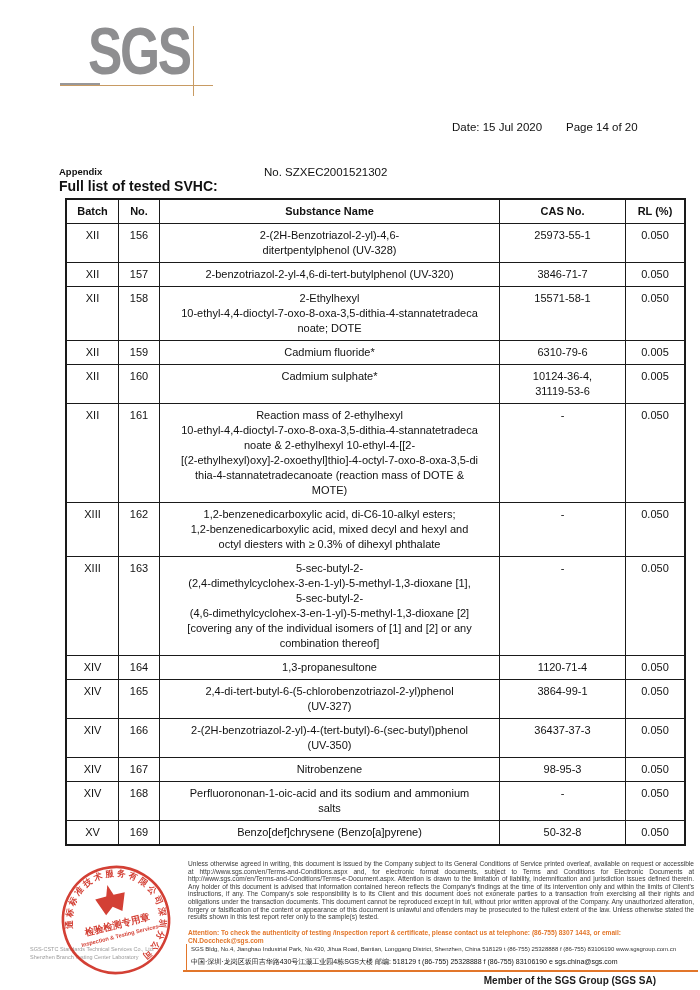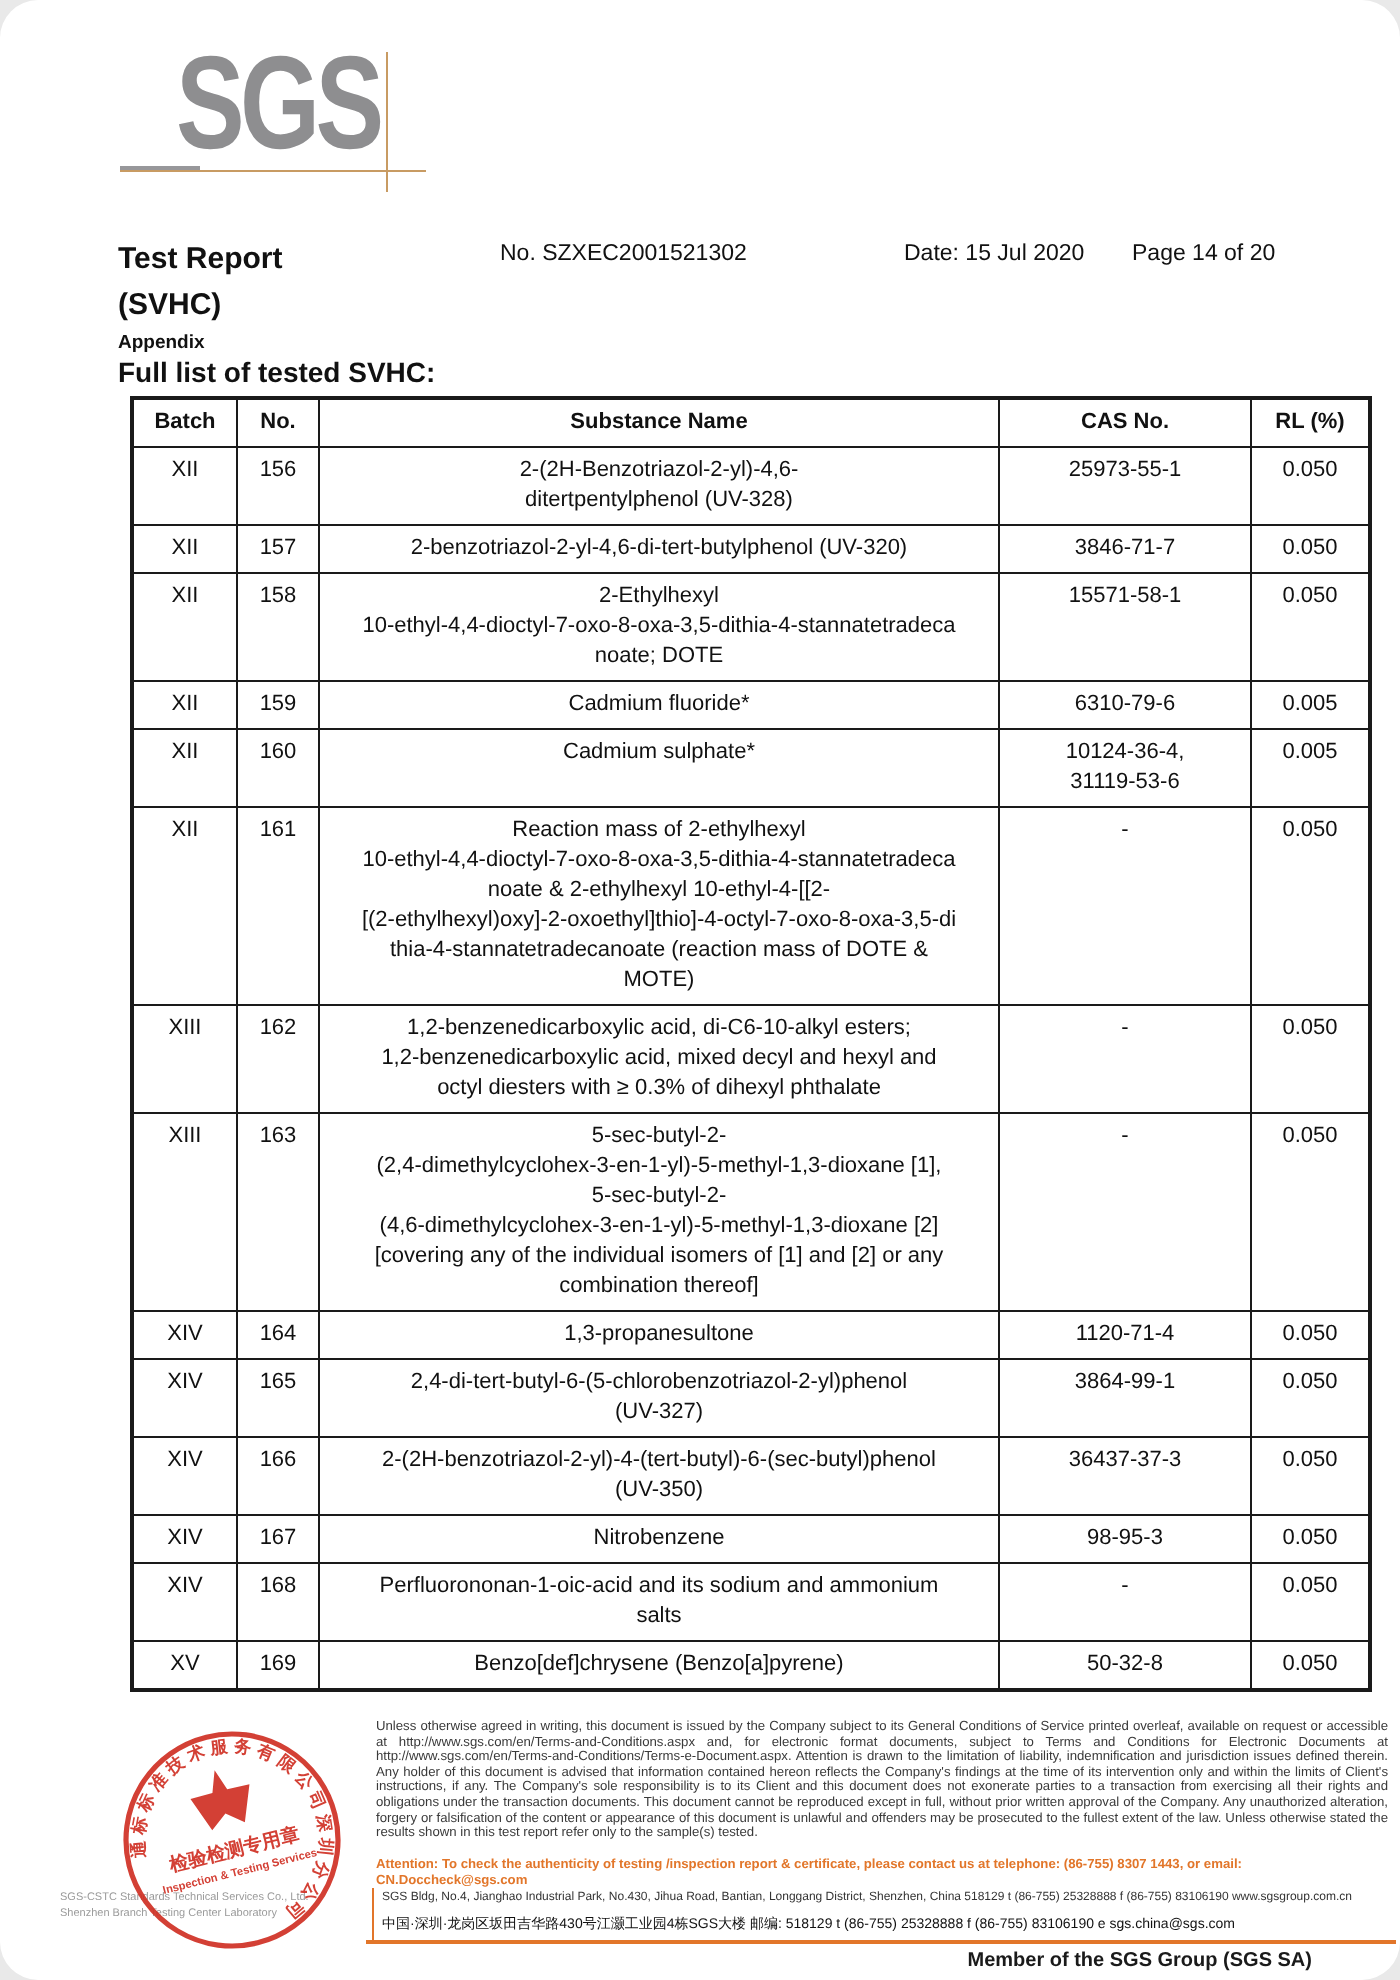--- a/index.html
+++ b/index.html
@@ -1,29 +1,29 @@
 <!DOCTYPE html>
 <html><head>
 <meta charset="utf-8">
 <style>
   html,body{margin:0;padding:0;}
   body{font-family:"Liberation Sans", sans-serif; background:#e9e9e9;}
-  .page{position:relative;width:700px;height:990px;background:#ffffff;overflow:hidden;margin:0 auto;border-radius:19px;}
+  .page{position:relative;width:700px;height:990px;background:#ffffff;overflow:hidden;margin:0 auto;}
 
   
   .logo-text{position:absolute;left:88px;top:18px;font-size:66px;font-weight:bold;color:#8e8e90;
     letter-spacing:-3px;transform:scaleX(.78);transform-origin:left top;line-height:1;}
   .logo-underline-gray{position:absolute;left:60px;top:83px;width:40px;height:3px;background:#97979a;}
   .logo-hline{position:absolute;left:60px;top:85px;width:153px;height:1px;background:#c89b63;}
   .logo-vline{position:absolute;left:193px;top:26px;width:1px;height:70px;background:#c89b63;}
 
   
   .title{position:absolute;left:59px;top:118px;font-size:15px;font-weight:bold;color:#111;line-height:23px;}
   .hdr-item{position:absolute;top:121px;font-size:11.5px;color:#111;}
-  .hdr-no{left:250px;}
+  .hdr-no{left:264px;margin-top:45px;}
   .hdr-date{left:452px;}
   .hdr-page{left:566px;}
   .appendix{position:absolute;left:59px;top:166px;font-size:9.5px;font-weight:bold;color:#111;}
   .fulllist{position:absolute;left:59px;top:178px;font-size:14px;font-weight:bold;color:#111;}
 
   
   table.svhc{position:absolute;left:65px;top:198px;width:593px;border-collapse:collapse;
     font-size:11px;color:#111;table-layout:fixed;}
   table.svhc th, table.svhc td{border:1px solid #1a1a1a;padding:4px 5px;vertical-align:top;line-height:15px;}
   table.svhc th{font-weight:bold;text-align:center;padding:4px 2px;}
@@ -55,24 +55,20 @@
 </head>
 <body>
 
 <div class="page" data-interactable="false">
 
   <div class="logo-text" data-interactable="false">SGS</div>
   <div class="logo-underline-gray" data-interactable="false"></div>
   <div class="logo-hline" data-interactable="false"></div>
   <div class="logo-vline" data-interactable="false"></div>
 
-  <div class="title" data-interactable="false">
-    <div data-interactable="false">Test Report</div>
-    <div data-interactable="false">(SVHC)</div>
-  </div>
   <div class="hdr-item hdr-no" data-interactable="false">No. SZXEC2001521302</div>
   <div class="hdr-item hdr-date" data-interactable="false">Date: 15 Jul 2020</div>
   <div class="hdr-item hdr-page" data-interactable="false">Page 14 of 20</div>
 
   <div class="appendix" data-interactable="false">Appendix</div>
   <div class="fulllist" data-interactable="false">Full list of tested SVHC:</div>
 
   <table class="svhc" data-interactable="false">
     <thead data-interactable="false">
       <tr data-interactable="false">

